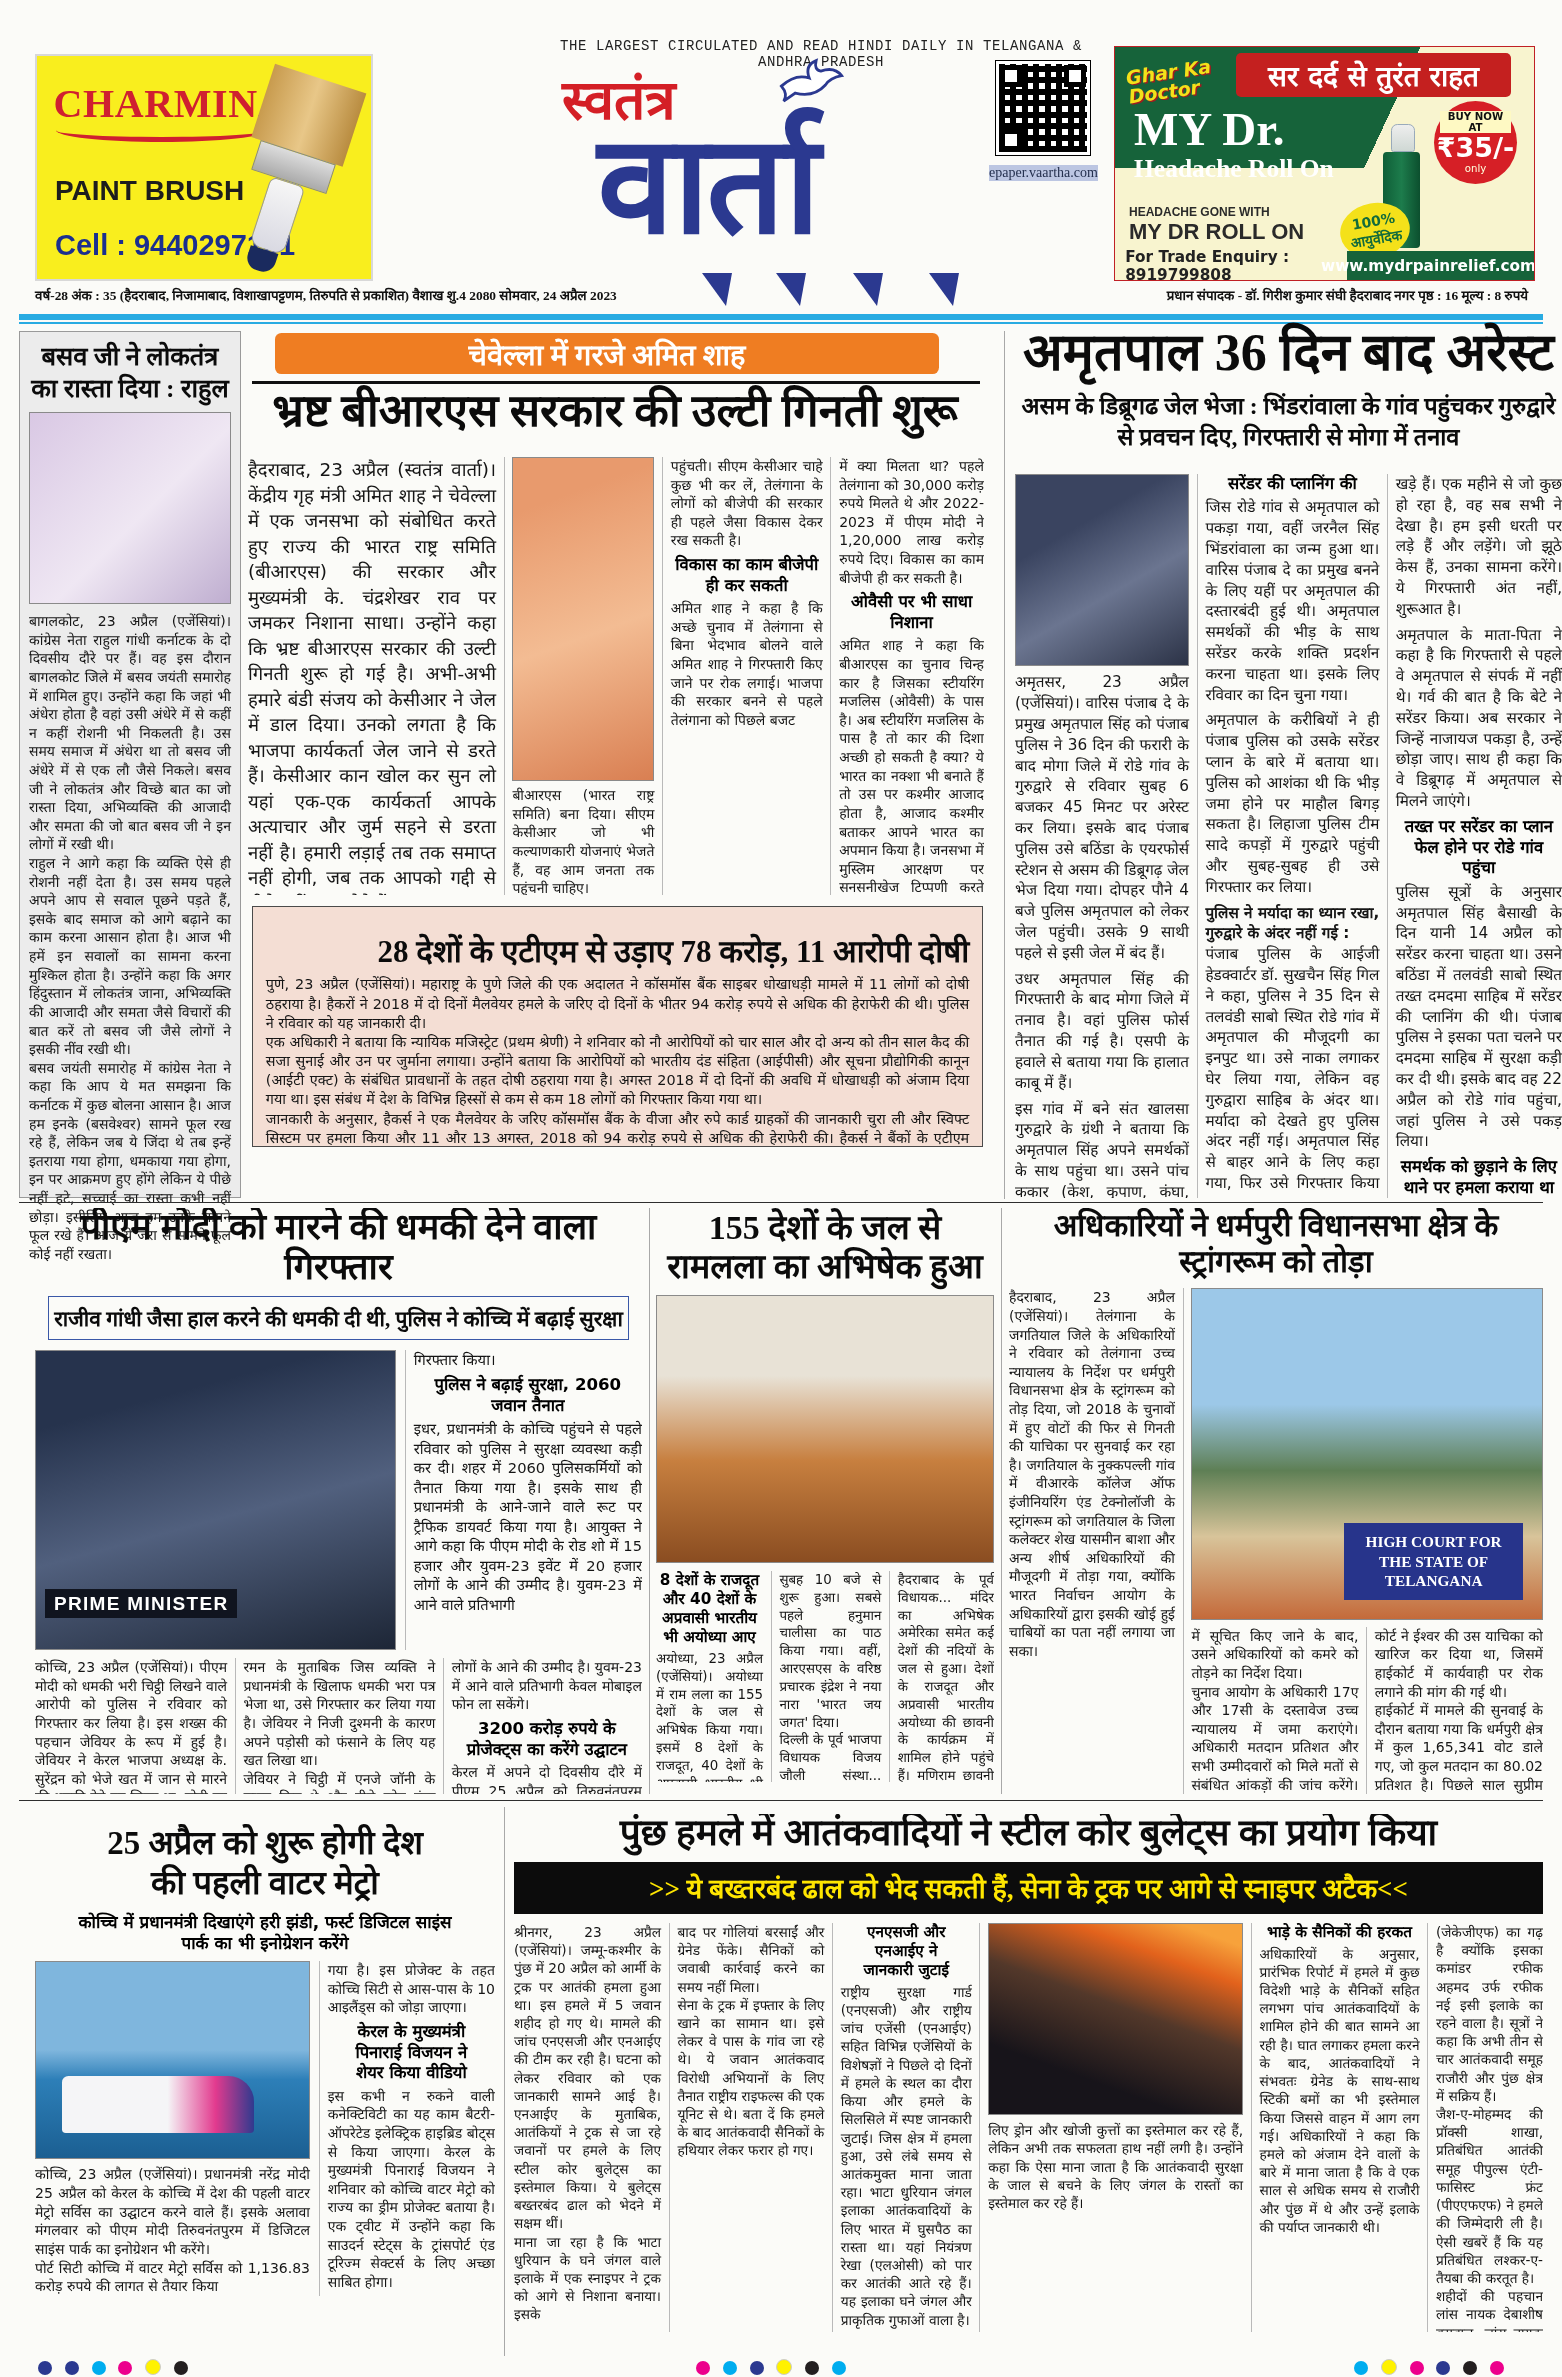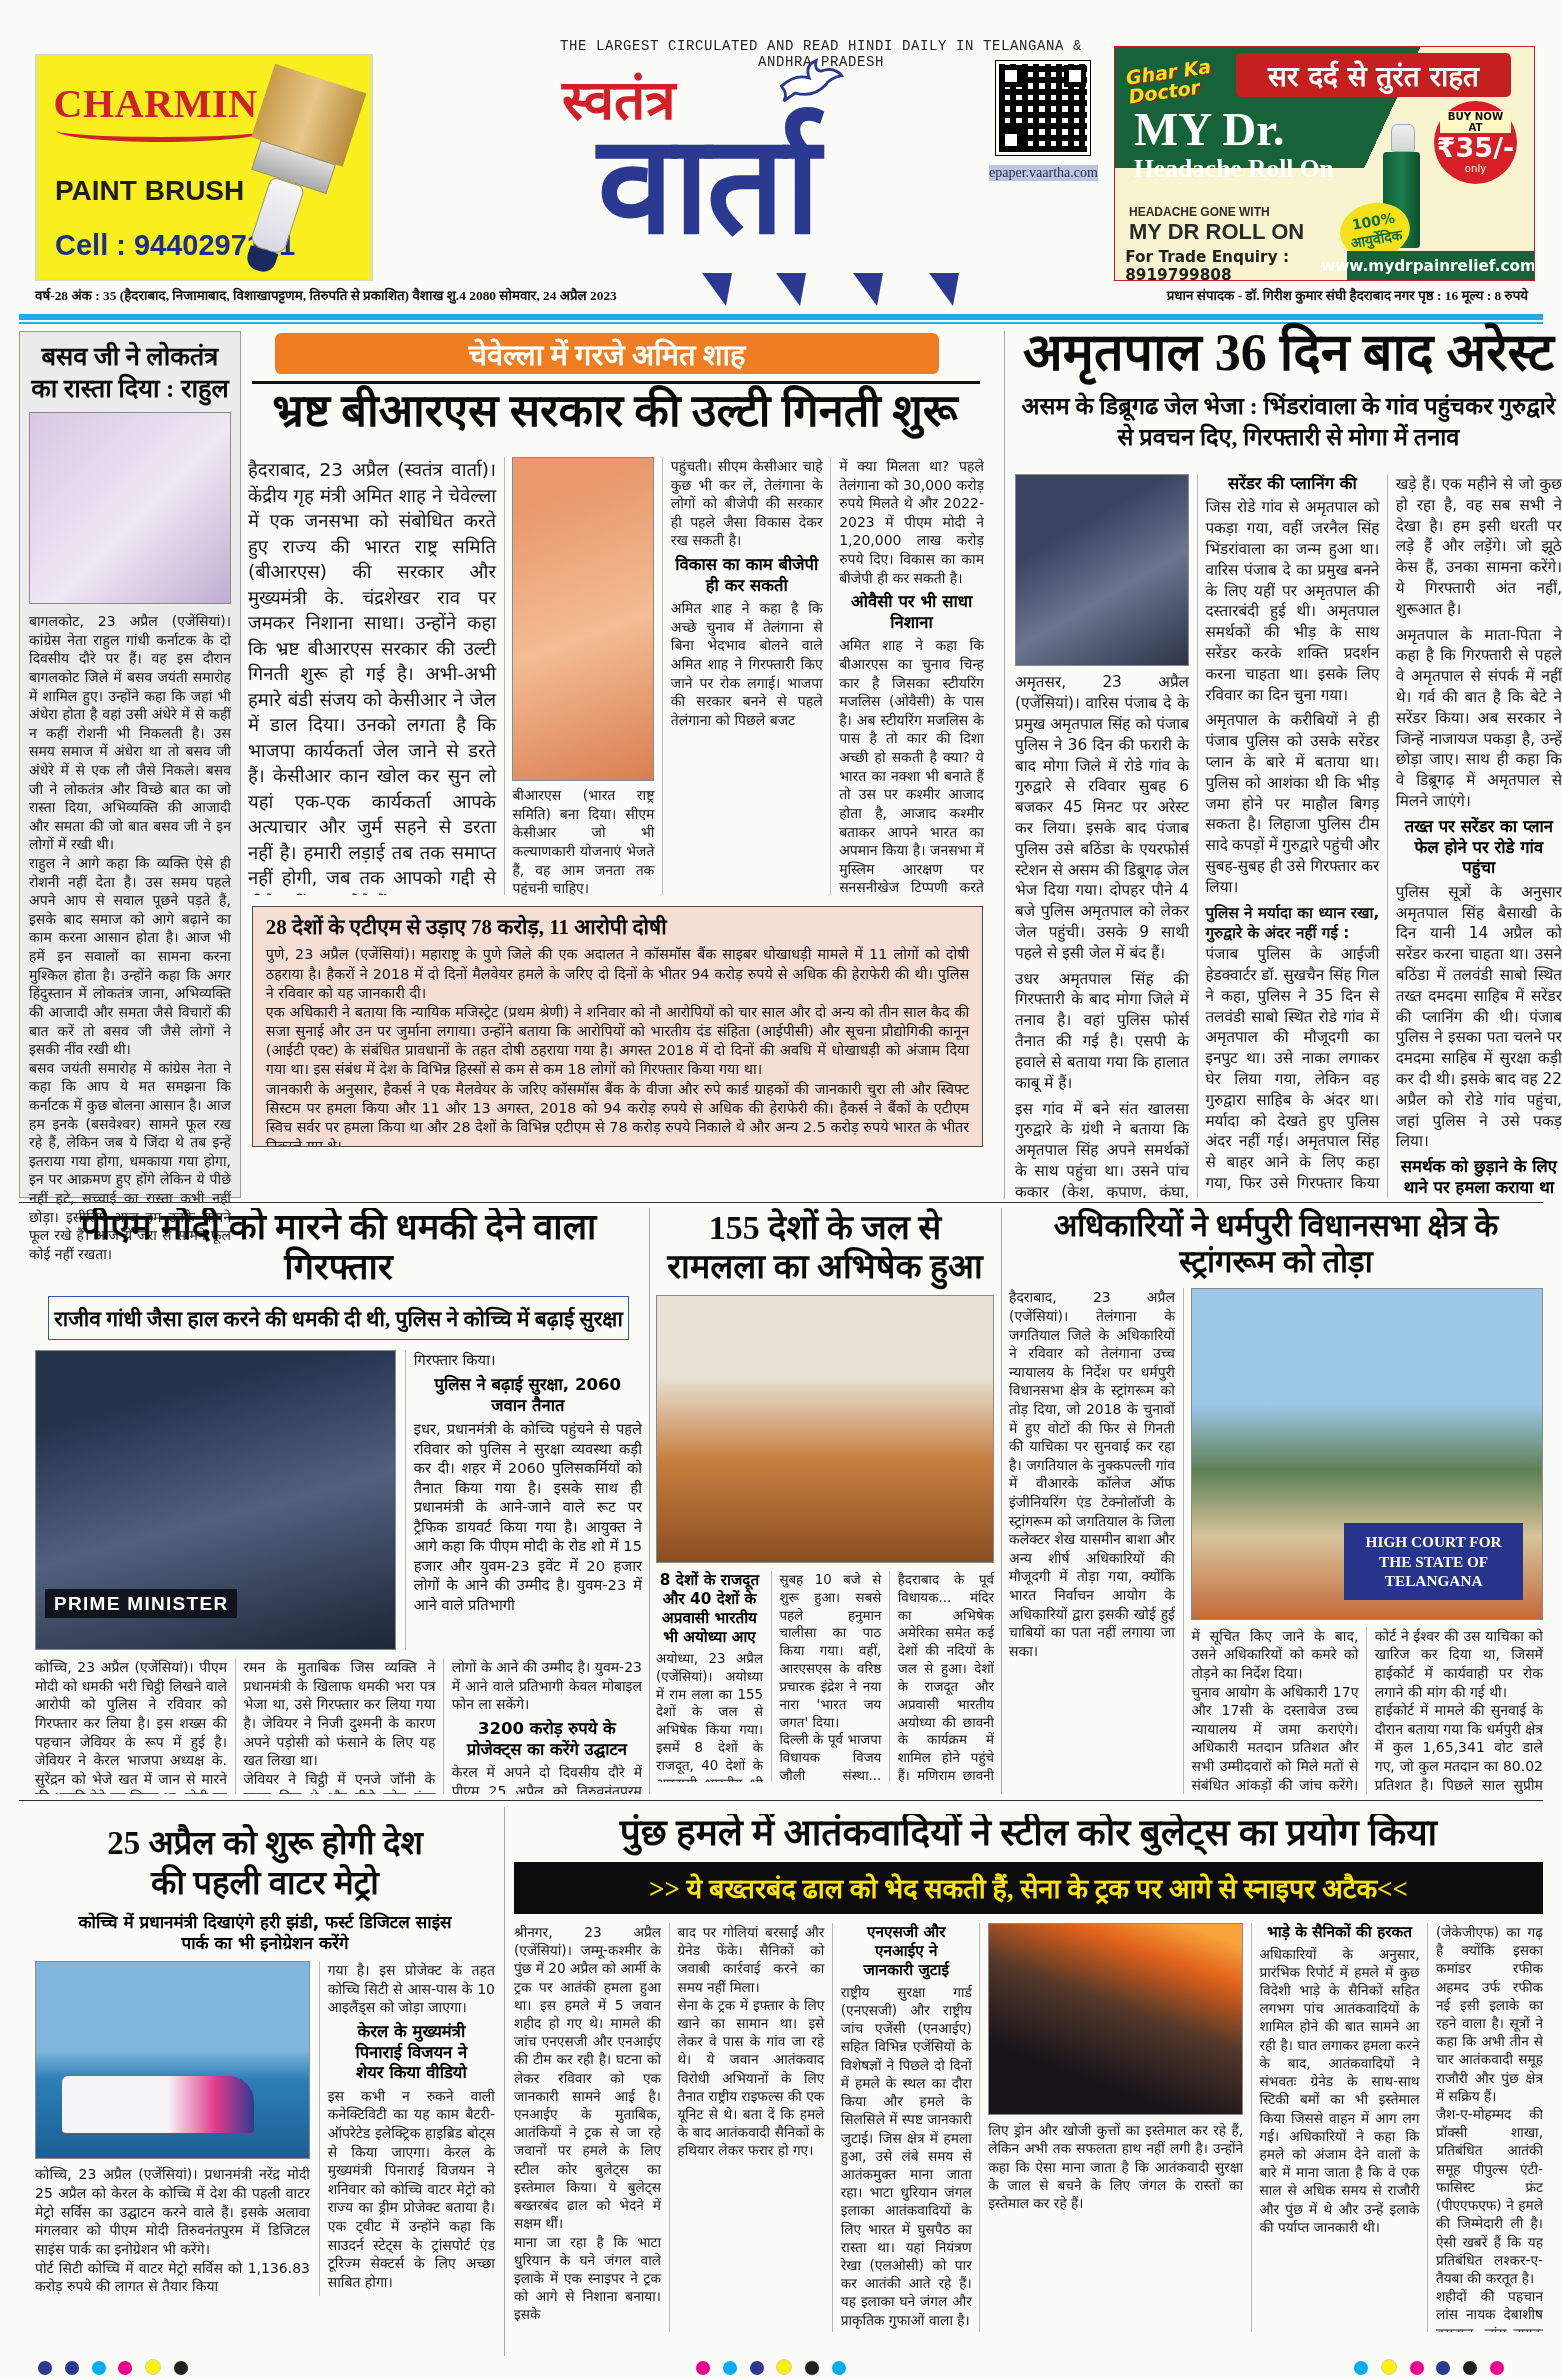--- a/index.html
+++ b/index.html
@@ -139,42 +139,42 @@
   </div>
   <div class="col" style="flex:1;">
     <div class="bt" style="font-size:14px;">में क्या मिलता था? पहले तेलंगाना को 30,000 करोड़ रुपये मिलते थे और 2022-2023 में पीएम मोदी ने 1,20,000 लाख करोड़ रुपये दिए। विकास का काम बीजेपी ही कर सकती है।</div>
     <div class="sh-sm">ओवैसी पर भी साधा निशाना</div>
     <div class="bt" style="font-size:14px;">अमित शाह ने कहा कि बीआरएस का चुनाव चिन्ह कार है जिसका स्टीयरिंग मजलिस (ओवैसी) के पास है। अब स्टीयरिंग मजलिस के पास है तो कार की दिशा अच्छी हो सकती है क्या? ये भारत का नक्शा भी बनाते हैं तो उस पर कश्मीर आजाद होता है, आजाद कश्मीर बताकर आपने भारत का अपमान किया है। जनसभा में मुस्लिम आरक्षण पर सनसनीखेज टिप्पणी करते हुए शाह ने कहा कि अगर तेलंगाना में बीजेपी सत्ता में आई तो मुस्लिम आरक्षण खत्म कर दिया जाएगा।</div>
 
   </div>
 </div>
 
 <div class="abs atmbox" style="left:252px;top:906px;width:731px;height:241px;box-sizing:border-box;padding:9px 12.8px;overflow:hidden;">
-  <div class="headline" style="font-size:21px;text-align:left;line-height:1.1;margin-bottom:6.4px;">28 देशों के एटीएम से उड़ाए 78 करोड़, 11 आरोपी दोषी</div>
+  <div class="headline" style="font-size:31px;text-align:right;line-height:1.1;margin-bottom:6.4px;margin-top:19px;">28 देशों के एटीएम से उड़ाए 78 करोड़, 11 आरोपी दोषी</div>
   <div class="bt" style="font-size:14.4px;">पुणे, 23 अप्रैल (एजेंसियां)। महाराष्ट्र के पुणे जिले की एक अदालत ने कॉसमॉस बैंक साइबर धोखाधड़ी मामले में 11 लोगों को दोषी ठहराया है। हैकरों ने 2018 में दो दिनों मैलवेयर हमले के जरिए दो दिनों के भीतर 94 करोड़ रुपये से अधिक की हेराफेरी की थी। पुलिस ने रविवार को यह जानकारी दी।
 एक अधिकारी ने बताया कि न्यायिक मजिस्ट्रेट (प्रथम श्रेणी) ने शनिवार को नौ आरोपियों को चार साल और दो अन्य को तीन साल कैद की सजा सुनाई और उन पर जुर्माना लगाया। उन्होंने बताया कि आरोपियों को भारतीय दंड संहिता (आईपीसी) और सूचना प्रौद्योगिकी कानून (आईटी एक्ट) के संबंधित प्रावधानों के तहत दोषी ठहराया गया है। अगस्त 2018 में दो दिनों की अवधि में धोखाधड़ी को अंजाम दिया गया था। इस संबंध में देश के विभिन्न हिस्सों से कम से कम 18 लोगों को गिरफ्तार किया गया था।
 जानकारी के अनुसार, हैकर्स ने एक मैलवेयर के जरिए कॉसमॉस बैंक के वीजा और रुपे कार्ड ग्राहकों की जानकारी चुरा ली और स्विफ्ट सिस्टम पर हमला किया और 11 और 13 अगस्त, 2018 को 94 करोड़ रुपये से अधिक की हेराफेरी की। हैकर्स ने बैंकों के एटीएम स्विच सर्वर पर हमला किया था और 28 देशों के विभिन्न एटीएम से 78 करोड़ रुपये निकाले थे और अन्य 2.5 करोड़ रुपये भारत के भीतर निकाले गए थे।</div>
 </div>
 
 <div class="abs rule-v" style="left:1004px;top:331px;height:868px;"></div>
 <div class="abs headline" style="left:1015px;top:327px;width:547px;text-align:center;font-size:52px;line-height:1.0;">अमृतपाल 36 दिन बाद अरेस्ट</div>
 <div class="abs headline" style="left:1015px;top:391px;width:547px;text-align:center;font-size:23.6px;line-height:1.3;">असम के डिब्रूगढ जेल भेजा : भिंडरांवाला के गांव पहुंचकर गुरुद्वारे से प्रवचन दिए, गिरफ्तारी से मोगा में तनाव</div>
 
 <div class="abs cols" style="left:1015px;top:474px;width:547px;height:724px;overflow:hidden;">
   <div class="col" style="width:174px;flex:none;">
     <div class="photo" style="width:100%;height:192px;background:linear-gradient(150deg,#3a4460 30%,#6b7590 60%,#2c3347);"></div>
     <div class="bt-mid" style="margin-top:6.4px;">अमृतसर, 23 अप्रैल (एजेंसियां)। वारिस पंजाब दे के प्रमुख अमृतपाल सिंह को पंजाब पुलिस ने 36 दिन की फरारी के बाद मोगा जिले में रोडे गांव के गुरुद्वारे से रविवार सुबह 6 बजकर 45 मिनट पर अरेस्ट कर लिया। इसके बाद पंजाब पुलिस उसे बठिंडा के एयरफोर्स स्टेशन से असम की डिब्रूगढ़ जेल भेज दिया गया। दोपहर पौने 4 बजे पुलिस अमृतपाल को लेकर जेल पहुंची। उसके 9 साथी पहले से इसी जेल में बंद हैं।</div>
     <div class="bt-mid" style="margin-top:5.1px;">उधर अमृतपाल सिंह की गिरफ्तारी के बाद मोगा जिले में तनाव है। वहां पुलिस फोर्स तैनात की गई है। एसपी के हवाले से बताया गया कि हालात काबू में हैं।</div>
     <div class="bt-mid" style="margin-top:5.1px;">इस गांव में बने संत खालसा गुरुद्वारे के ग्रंथी ने बताया कि अमृतपाल सिंह अपने समर्थकों के साथ पहुंचा था। उसने पांच ककार (केश, कृपाण, कंघा, कड़ा और कच्छा) लेकर पगड़ी और प्रवचन के जरिए संगत और लोगों को संबोधित किया।</div>
 
   </div>
   <div class="col" style="width:174px;flex:none;">
     <div class="sh-sm" style="margin-top:0;">सरेंडर की प्लानिंग की</div>
     <div class="bt-mid">जिस रोडे गांव से अमृतपाल को पकड़ा गया, वहीं जरनैल सिंह भिंडरांवाला का जन्म हुआ था। वारिस पंजाब दे का प्रमुख बनने के लिए यहीं पर अमृतपाल की दस्तारबंदी हुई थी। अमृतपाल समर्थकों की भीड़ के साथ सरेंडर करके शक्ति प्रदर्शन करना चाहता था। इसके लिए रविवार का दिन चुना गया।</div>
-    <div class="bt-mid" style="margin-top:5.1px;font-family:Liberation Serif, serif;">अमृतपाल के करीबियों ने ही पंजाब पुलिस को उसके सरेंडर प्लान के बारे में बताया था। पुलिस को आशंका थी कि भीड़ जमा होने पर माहौल बिगड़ सकता है। लिहाजा पुलिस टीम सादे कपड़ों में गुरुद्वारे पहुंची और सुबह-सुबह ही उसे गिरफ्तार कर लिया।</div>
+    <div class="bt-mid" style="margin-top:5.1px;">अमृतपाल के करीबियों ने ही पंजाब पुलिस को उसके सरेंडर प्लान के बारे में बताया था। पुलिस को आशंका थी कि भीड़ जमा होने पर माहौल बिगड़ सकता है। लिहाजा पुलिस टीम सादे कपड़ों में गुरुद्वारे पहुंची और सुबह-सुबह ही उसे गिरफ्तार कर लिया।</div>
     <div class="bt-mid" style="margin-top:5.1px;font-weight:bold;">पुलिस ने मर्यादा का ध्यान रखा, गुरुद्वारे के अंदर नहीं गई :</div>
     <div class="bt-mid">पंजाब पुलिस के आईजी हेडक्वार्टर डॉ. सुखचैन सिंह गिल ने कहा, पुलिस ने 35 दिन से तलवंडी साबो स्थित रोडे गांव में अमृतपाल की मौजूदगी का इनपुट था। उसे नाका लगाकर घेर लिया गया, लेकिन वह गुरुद्वारा साहिब के अंदर था। मर्यादा को देखते हुए पुलिस अंदर नहीं गई। अमृतपाल सिंह से बाहर आने के लिए कहा गया, फिर उसे गिरफ्तार किया गया।</div>
 
   </div>
   <div class="col" style="flex:1;">
     <div class="bt-mid">खड़े हैं। एक महीने से जो कुछ हो रहा है, वह सब सभी ने देखा है। हम इसी धरती पर लड़े हैं और लड़ेंगे। जो झूठे केस हैं, उनका सामना करेंगे। ये गिरफ्तारी अंत नहीं, शुरूआत है।</div>
     <div class="bt-mid" style="margin-top:5.1px;">अमृतपाल के माता-पिता ने कहा है कि गिरफ्तारी से पहले वे अमृतपाल से संपर्क में नहीं थे। गर्व की बात है कि बेटे ने सरेंडर किया। अब सरकार ने जिन्हें नाजायज पकड़ा है, उन्हें छोड़ा जाए। साथ ही कहा कि वे डिब्रूगढ़ में अमृतपाल से मिलने जाएंगे।</div>
     <div class="sh-sm" style="white-space:pre-line;">तख्त पर सरेंडर का प्लान
 फेल होने पर रोडे गांव पहुंचा</div>
     <div class="bt-mid">पुलिस सूत्रों के अनुसार अमृतपाल सिंह बैसाखी के दिन यानी 14 अप्रैल को सरेंडर करना चाहता था। उसने बठिंडा में तलवंडी साबो स्थित तख्त दमदमा साहिब में सरेंडर की प्लानिंग की थी। पंजाब पुलिस ने इसका पता चलने पर दमदमा साहिब में सुरक्षा कड़ी कर दी थी। इसके बाद वह 22 अप्रैल को रोडे गांव पहुंचा, जहां पुलिस ने उसे पकड़ लिया।</div>

